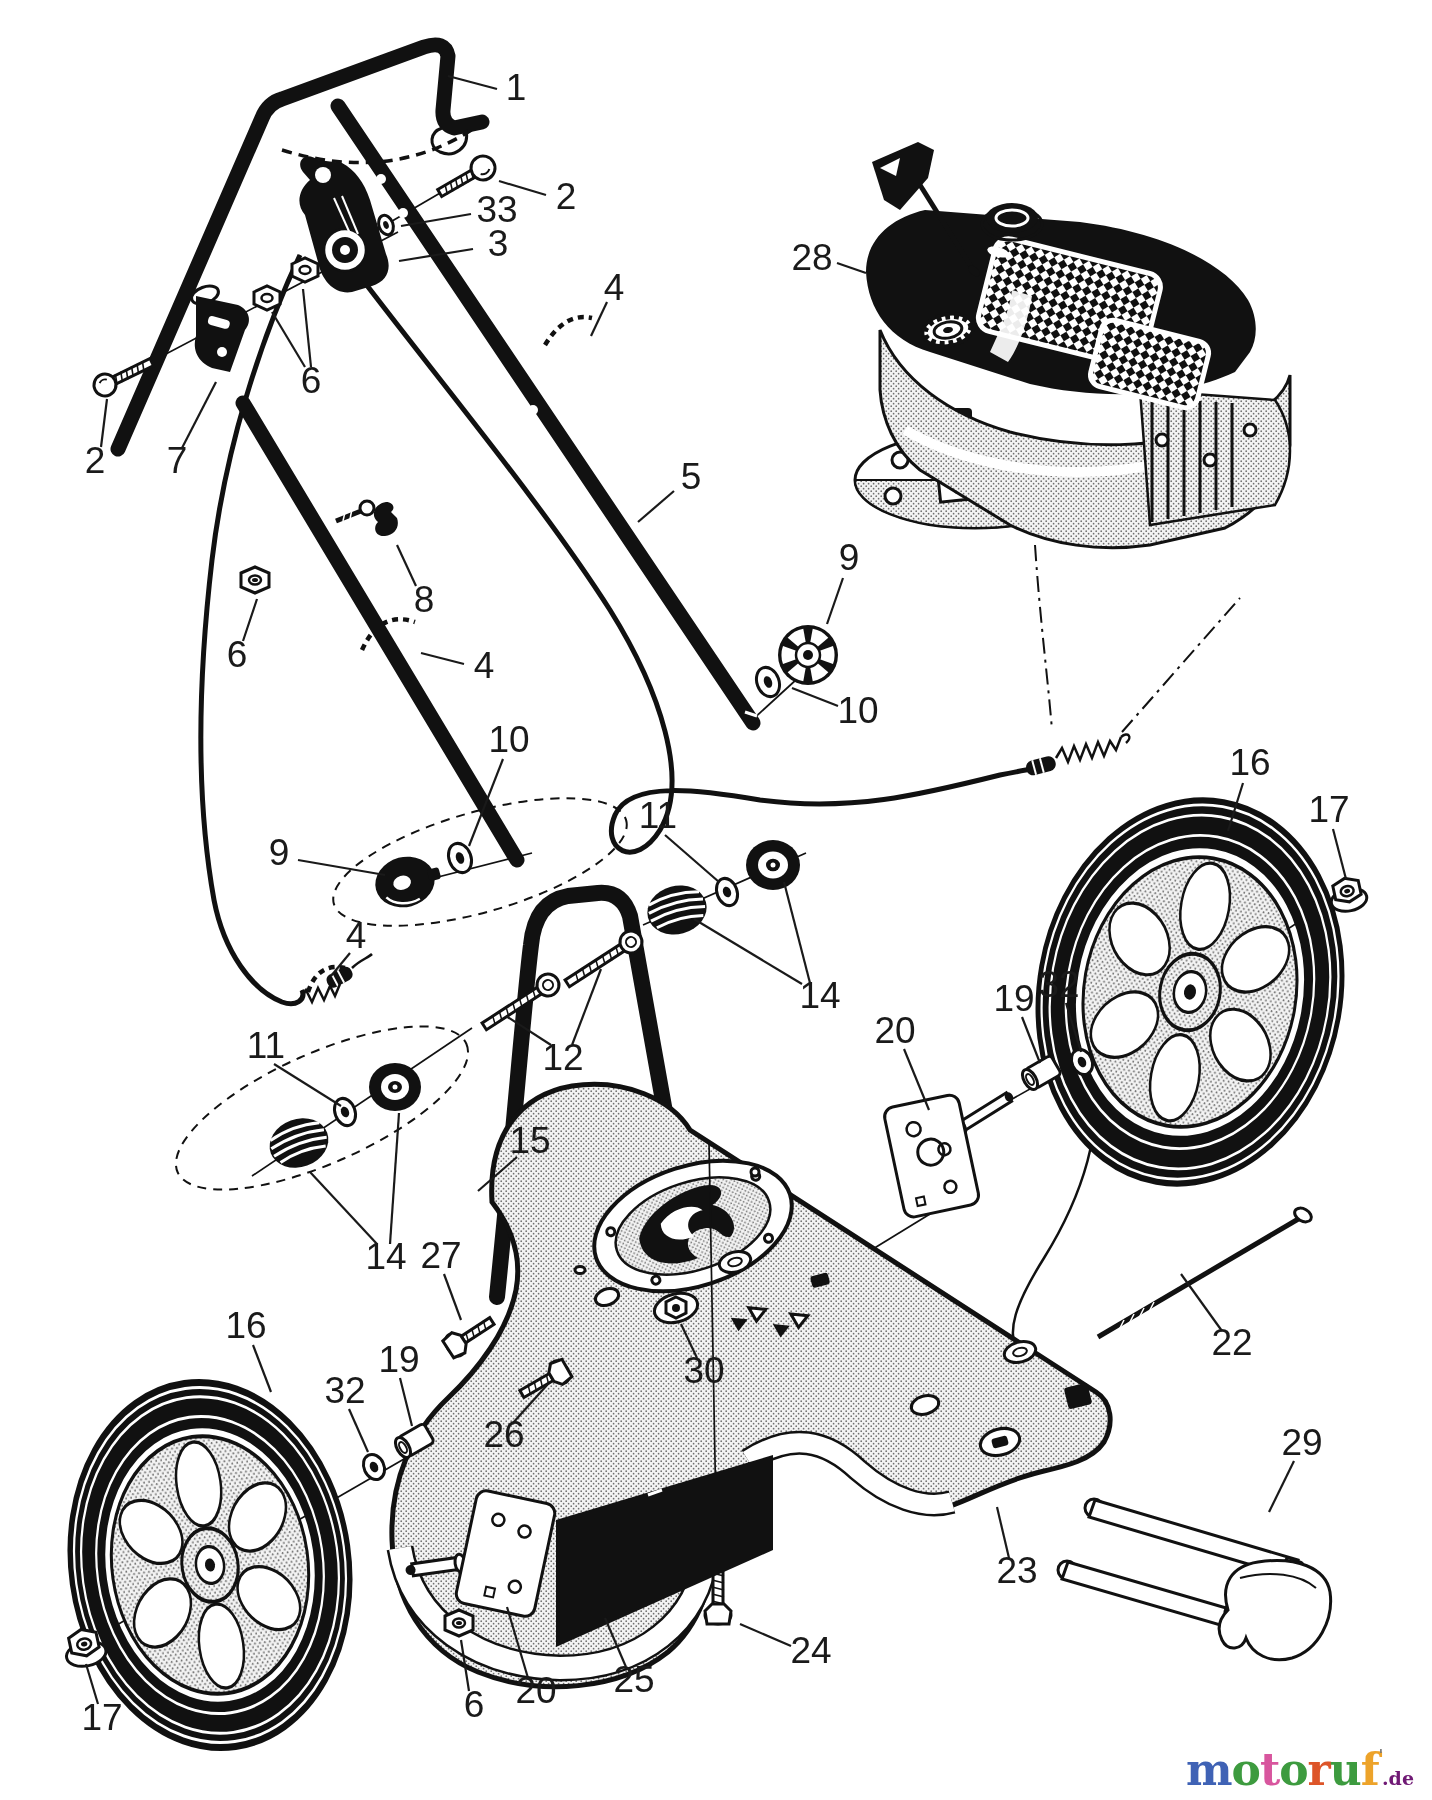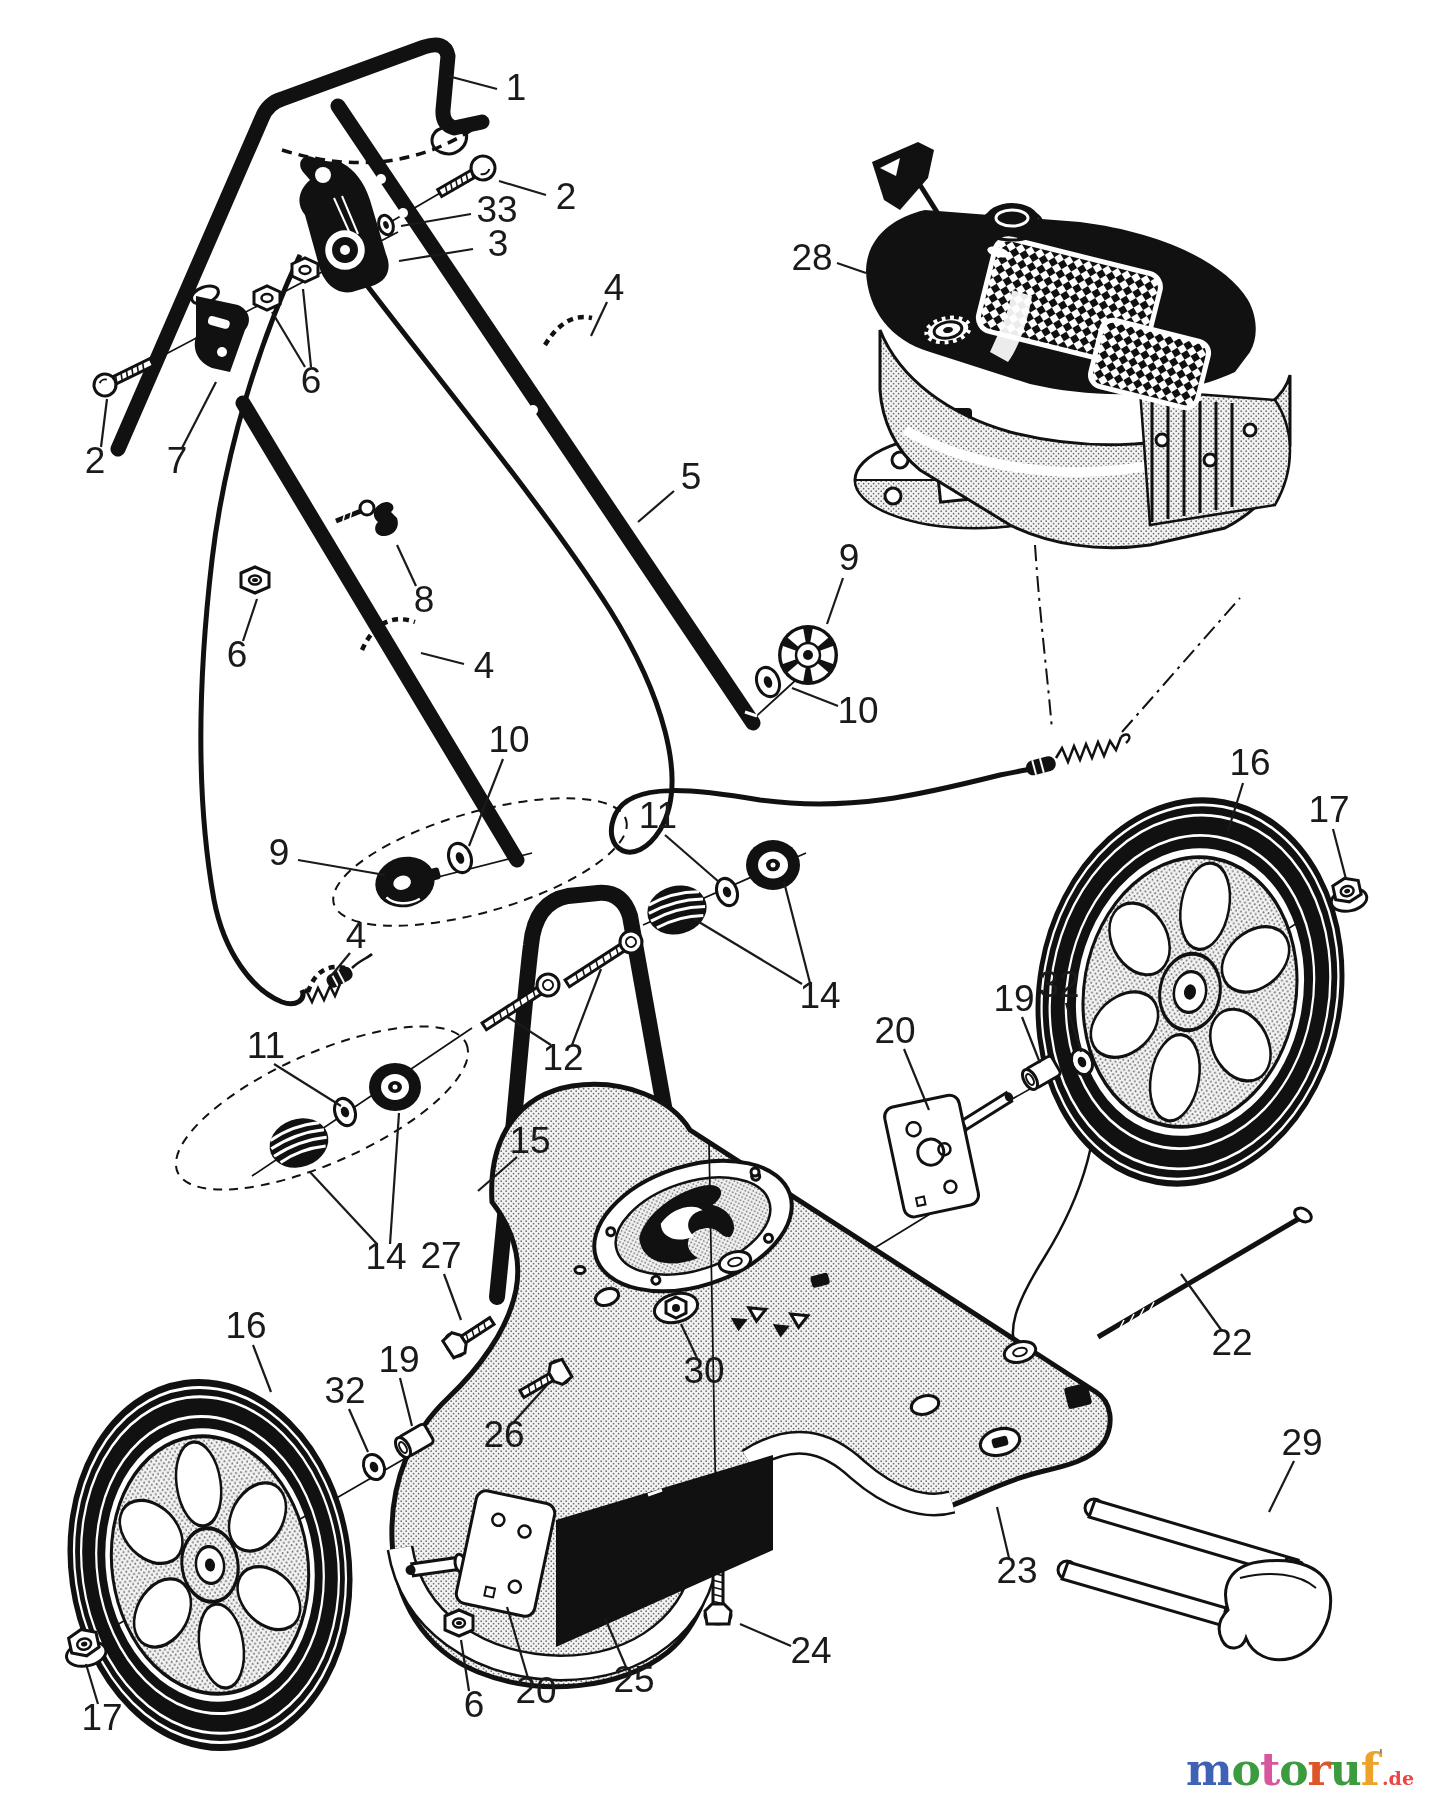--- a/index.html
+++ b/index.html
@@ -7,21 +7,21 @@
          font-family:"Liberation Sans",sans-serif;}
   svg{position:absolute;left:0;top:0;}
   .lbl{font-family:"Liberation Sans","DejaVu Sans",sans-serif;font-size:37px;fill:#1a1a1a;}
   .lead{stroke:#1a1a1a;stroke-width:2.2;fill:none;}
   .axis{stroke:#111;stroke-width:1.7;fill:none;}
   .tube{stroke:#111;fill:none;stroke-linecap:round;stroke-linejoin:round;}
   .oln{fill:#fff;stroke:#111;stroke-width:3;}
   .thin{stroke:#111;fill:none;}
   #logo{position:absolute;right:18px;bottom:8px;font-family:"DejaVu Serif","Liberation Serif",serif;
         font-weight:bold;font-size:44px;letter-spacing:-1px;line-height:1;}
-  #logo .suf{font-size:19px;font-weight:bold;color:#ef4444;letter-spacing:0;}
+  #logo .suf{font-size:19px;font-weight:bold;color:#701a75;letter-spacing:0;}
   #logo .tm{font-size:14px;color:#777;vertical-align:top;}
 </style>
 </head>
 <body>
 
 <div id="stage">
 <svg id="diagram" width="1432" height="1800" viewBox="0 0 1432 1800">
   <defs>
     <pattern id="stip" width="5" height="5" patternUnits="userSpaceOnUse">
       <rect width="5" height="5" fill="#f3f3f3"></rect>

